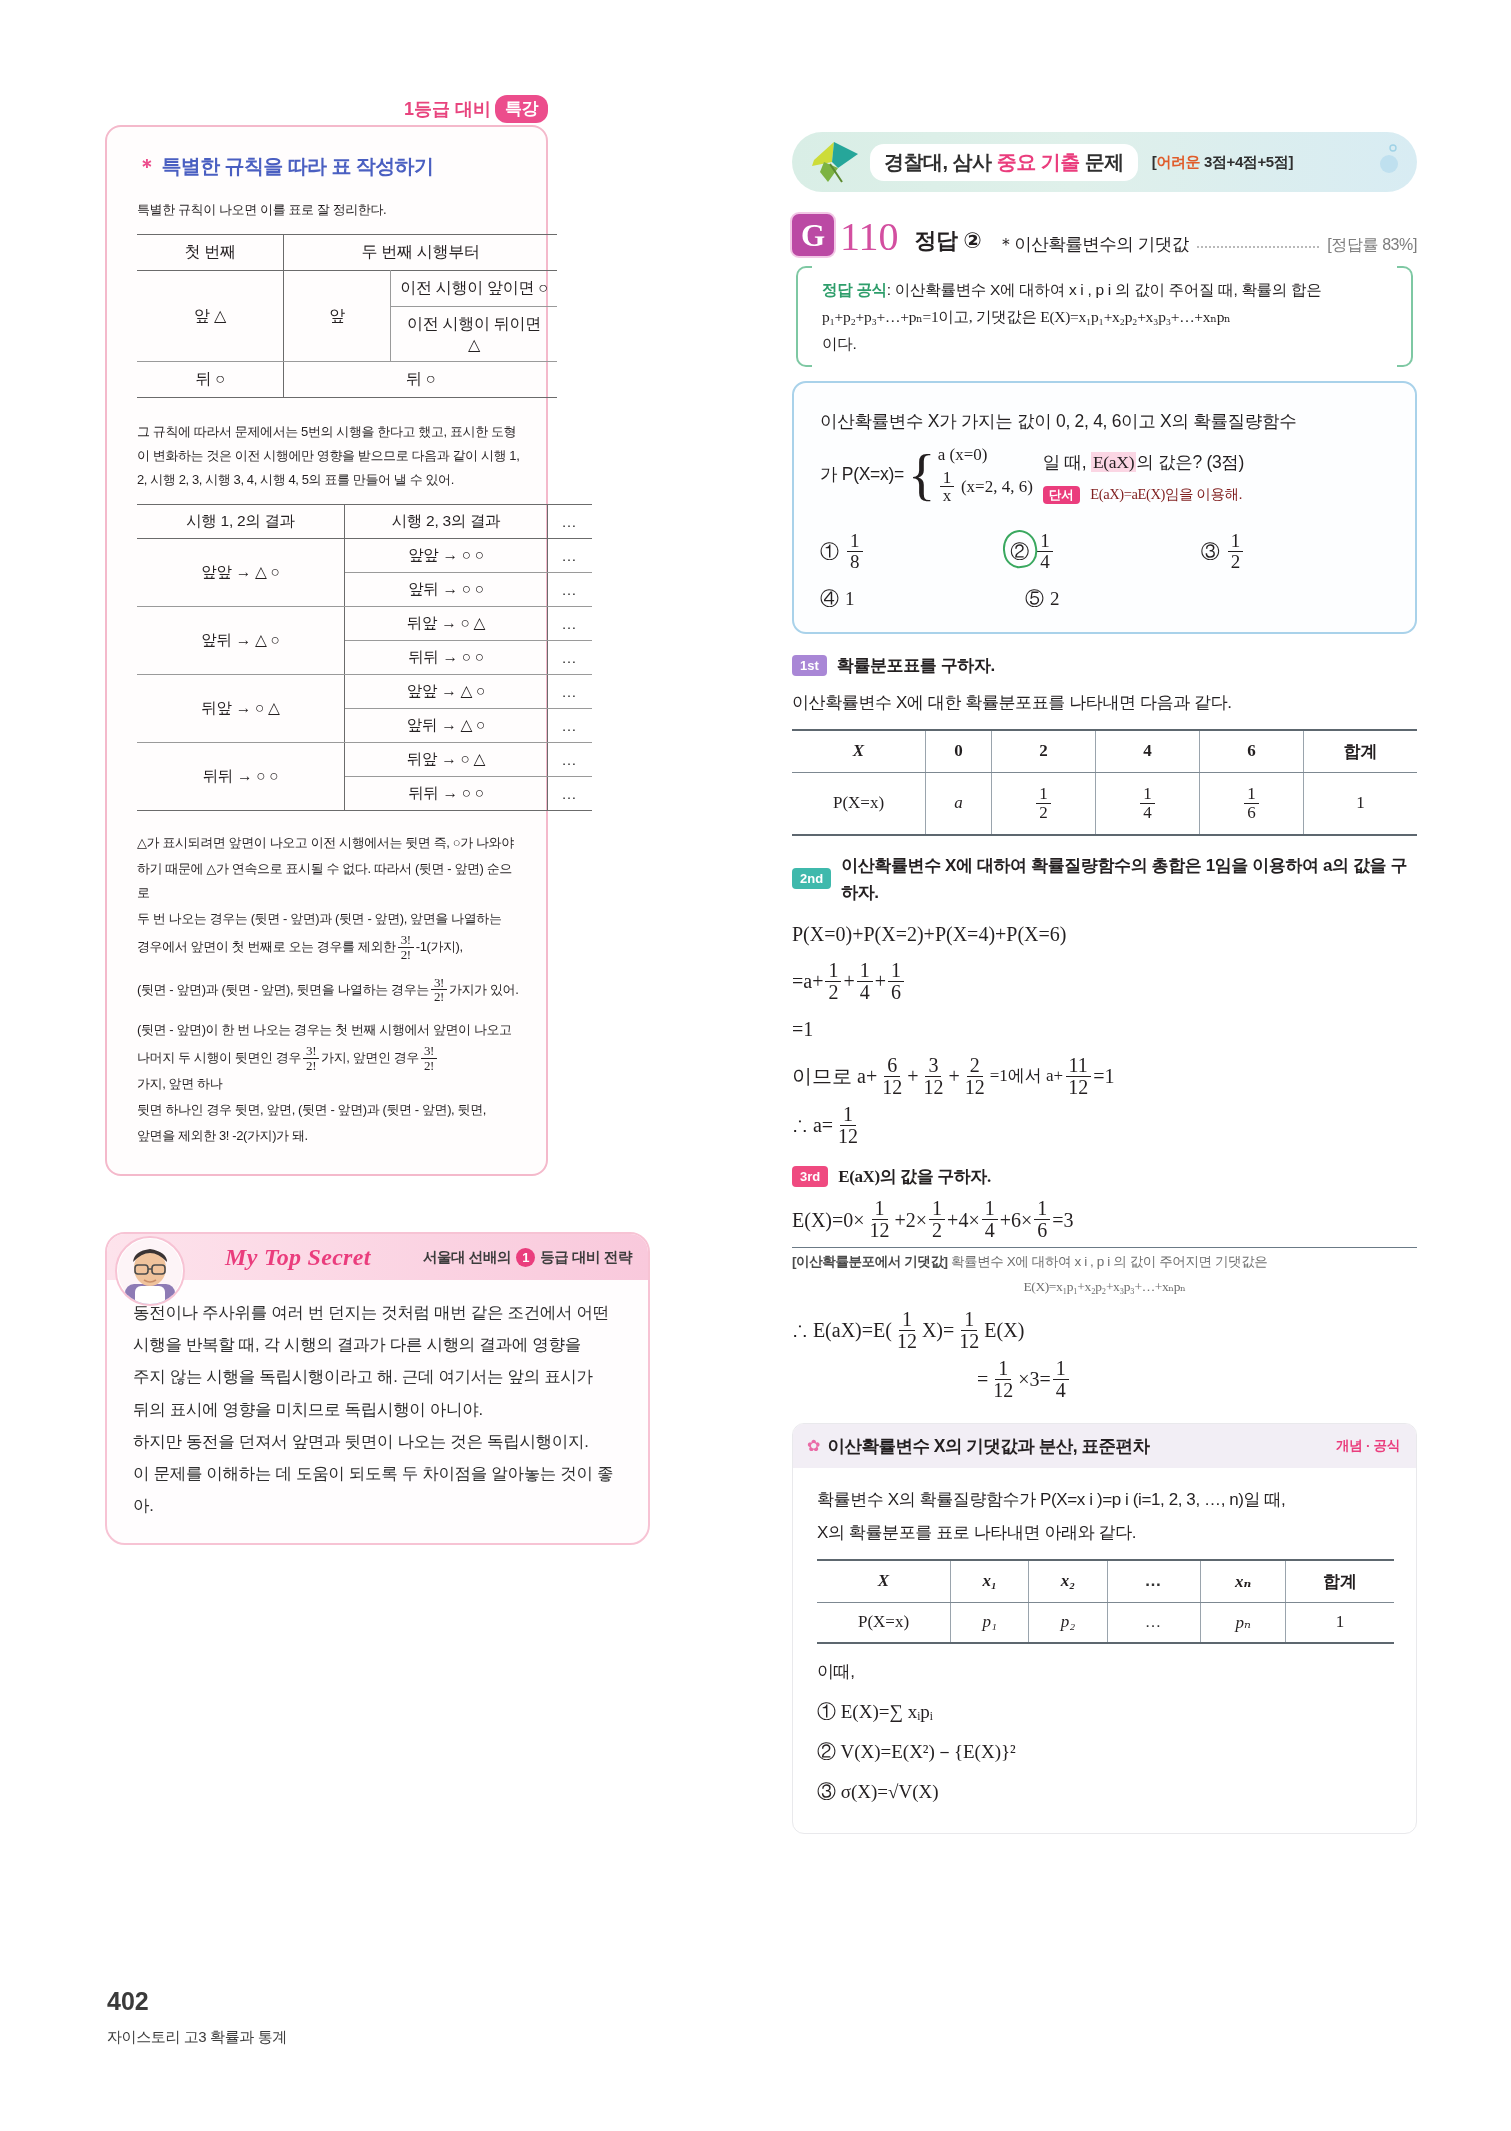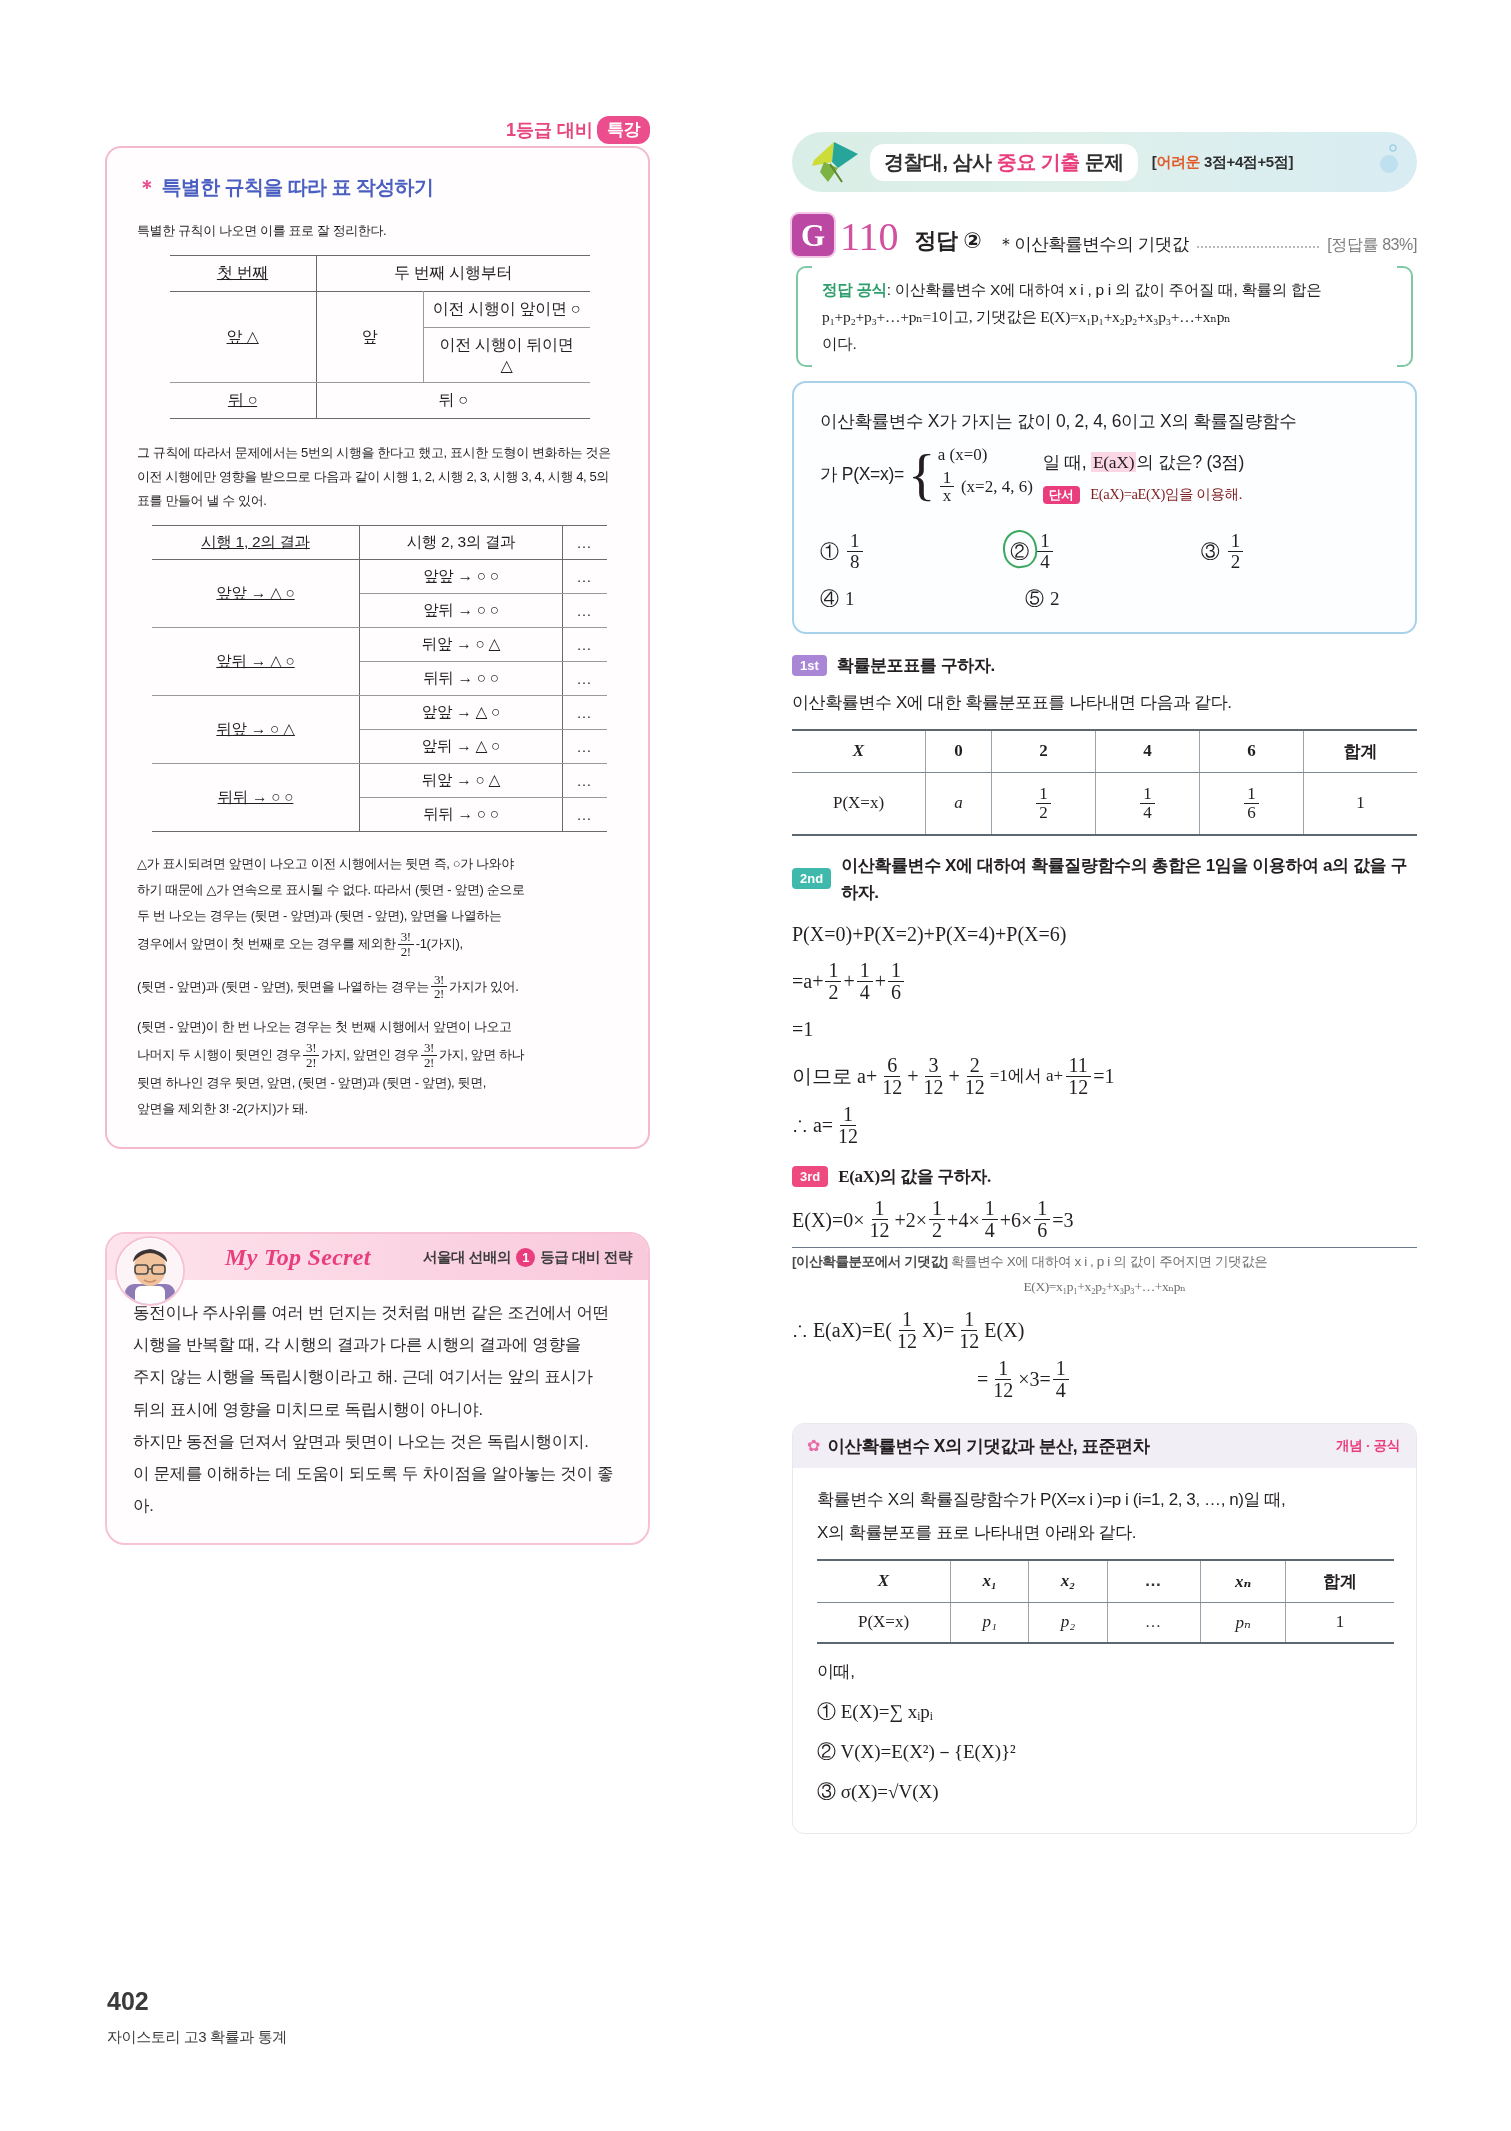--- a/index.html
+++ b/index.html
@@ -15,21 +15,21 @@
 
   
   .frac{display:inline-flex;flex-direction:column;align-items:center;
         vertical-align:middle;line-height:1.05;margin:0 2px;}
   .frac .num{border-bottom:1.4px solid #231f20;padding:0 3px;}
   .frac .den{padding:0 3px;}
   .serif{font-family:"Liberation Serif","DejaVu Serif",serif;}
   .it{font-style:italic;font-family:"Liberation Serif","DejaVu Serif",serif;}
 
   
-  #left-column{position:absolute;left:105px;top:146px;width:545px;}
+  #left-column{position:absolute;left:105px;top:125px;width:443px;}
 
   .pink-card{
     border:2px solid #f4b9cb;
     border-radius:16px 16px 16px 16px;
     background:#fffdfd;
     position:relative;
     padding:26px 26px 26px 30px;
     box-sizing:border-box;
   }
   .badge-teukgang{
@@ -45,21 +45,21 @@
     font-size:20px;font-weight:bold;color:#4a5fc1;margin:0 0 18px 0;letter-spacing:-0.6px;
   }
   .lead-title .star{color:#ec4d8c;}
   .body-txt{font-size:13px;line-height:1.85;letter-spacing:-0.4px;margin:0 0 12px 0;}
 
   table.tbl{border-collapse:collapse;font-size:16px;letter-spacing:-0.3px;}
   table.tbl td,table.tbl th{border:0;padding:7px 8px;text-align:center;font-weight:normal;}
   .bt{border-top:1.6px solid #6b6b6b !important;}
   .bb{border-bottom:1.6px solid #6b6b6b !important;}
   .bbl{border-bottom:1px solid #9a9a9a !important;}
-  .br{border-right:1px solid #6b6b6b !important;text-decoration:underline;}
+  .br{border-right:1px solid #6b6b6b !important;}
   .hdr{font-weight:bold;}
 
   #table-first-trial{margin:6px auto 22px auto;width:420px;}
   #table-trial-results{margin:10px auto 20px auto;width:455px;font-size:15.5px;}
   #table-trial-results td{padding:6px 6px;}
   .dots{letter-spacing:2px;color:#333;}
 
   
   #my-top-secret{
     position:absolute;left:105px;top:1232px;width:545px;

